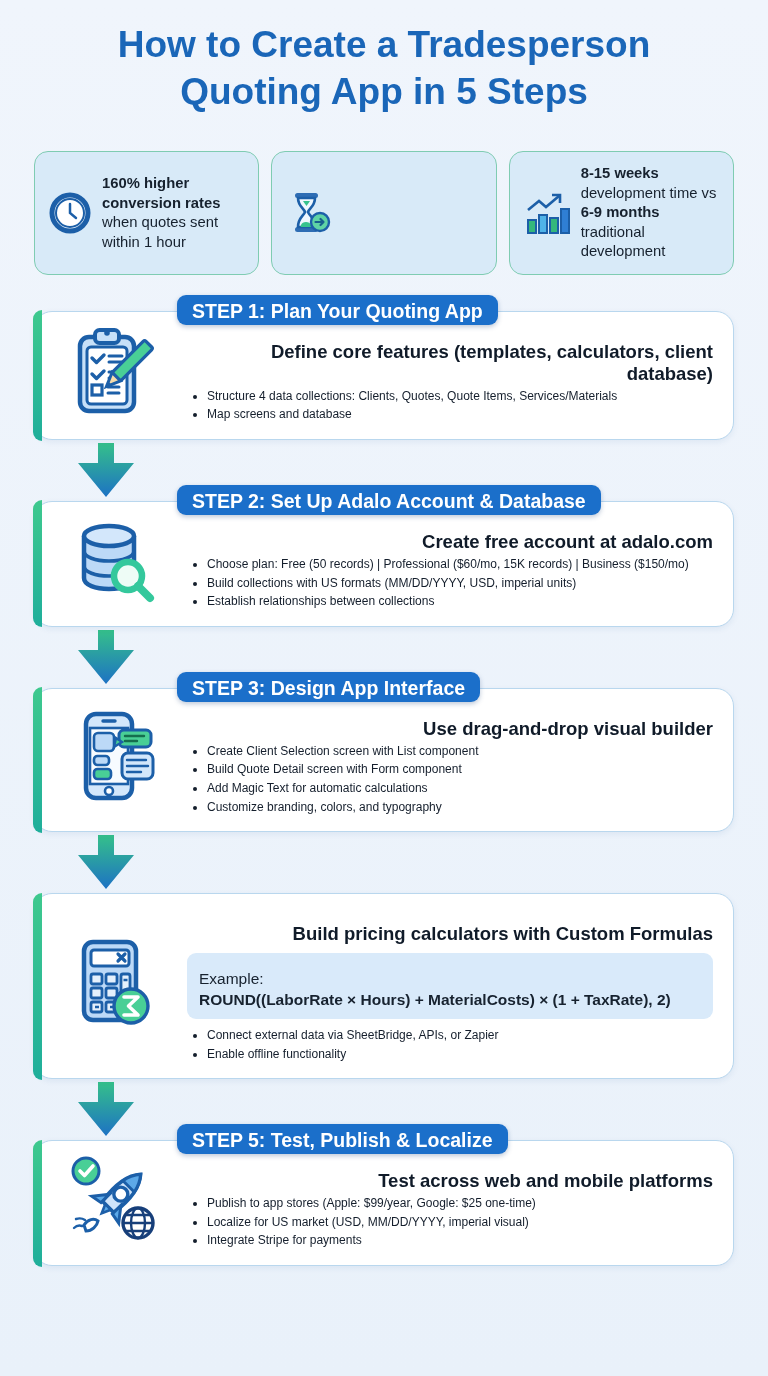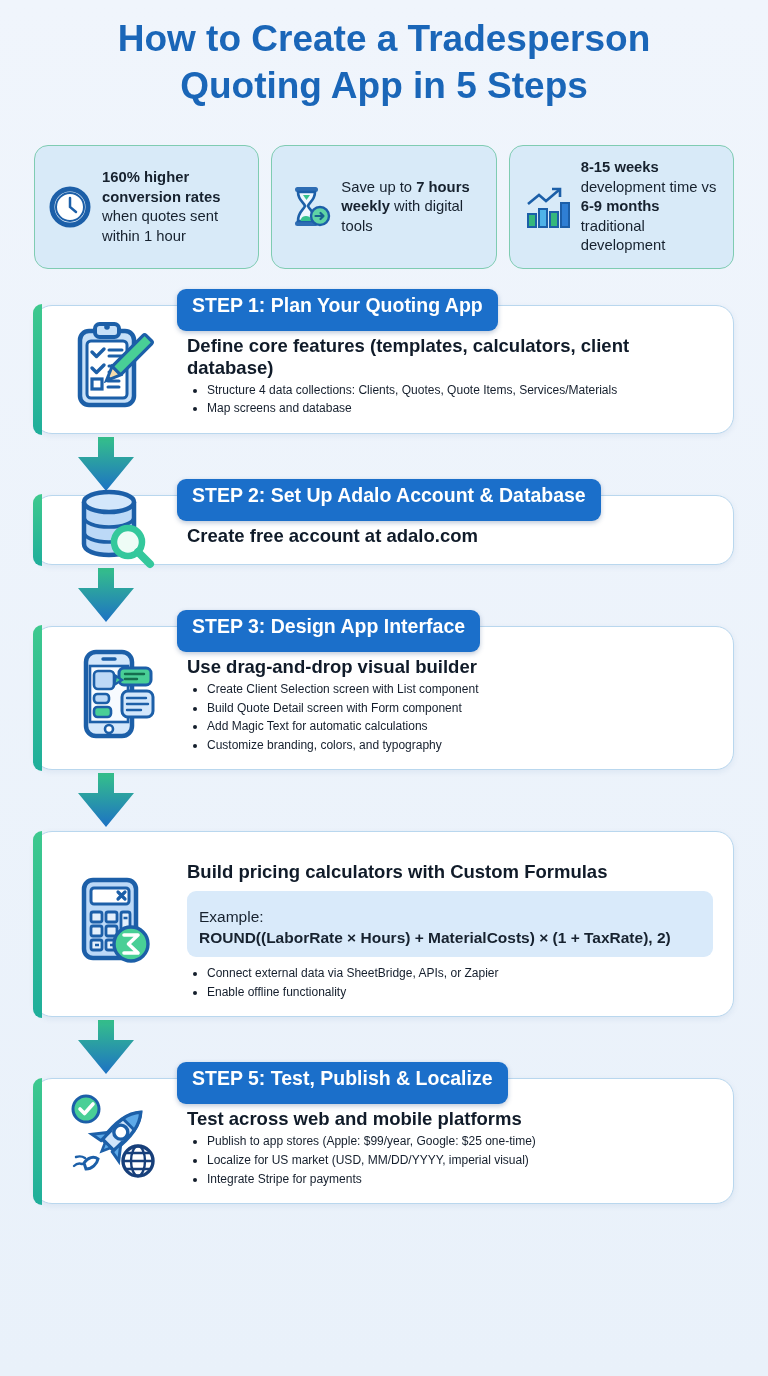--- a/index.html
+++ b/index.html
@@ -1,41 +1,41 @@
 <!DOCTYPE html>
 <html><head>
 <meta charset="utf-8">
 <style>
   * { box-sizing: border-box; }
   body { margin:0; font-family:"Liberation Sans", sans-serif; background:#eef4fb; }
   .page { width:768px; height:1376px; margin:0 auto; overflow:hidden; position:relative;
           background:linear-gradient(180deg,#f0f5fc 0%, #e9f1fa 100%); }
 
   .title { color:#1a66b8; font-weight:700; font-size:37px; line-height:1.26;
-           text-align:center; margin:0 auto; padding-top:16px; max-width:640px; }
+           text-align:center; margin:0 auto; padding-top:22px; max-width:640px; }
 
   
   .stats-row { display:flex; gap:12px; margin:36px 34px 0; }
   .stat-card { flex:1; background:#d8eaf8; border:1.6px solid #7fccb2; border-radius:14px;
                padding:12px 10px 12px 12px; display:flex; align-items:center; gap:9px;
                font-size:14.8px; color:#16212e; line-height:1.32; }
   .stat-card b { font-weight:700; }
   .stat-icon { flex:0 0 auto; display:flex; }
 
   
   .steps { margin:36px 34px 0; }
   .step-card { position:relative; background:#ffffff; border:1.6px solid #b9d7ee; border-radius:18px;
                padding:27px 20px 13px 152px; box-shadow:0 2px 6px rgba(30,80,140,.08); }
   .step-card::before { content:""; position:absolute; left:-1.6px; top:-1.6px; bottom:-1.6px; width:9px;
                border-radius:18px 0 0 18px; background:linear-gradient(180deg,#3ec98e,#1fae9b); }
   .step-badge { position:absolute; top:-17px; left:142px; background:#1b6fca; color:#fff;
-               font-weight:700; font-size:19.5px; padding:5px 15px 14px; border-radius:9px;
+               font-weight:700; font-size:19.5px; padding:5px 15px 2px; border-radius:9px;
                white-space:nowrap; box-shadow:0 2px 5px rgba(20,60,120,.28); }
   .step-icon { position:absolute; left:24px; top:50%; transform:translateY(-50%); width:110px; text-align:center; }
-  .step-heading { font-size:18.5px; font-weight:700; color:#101b29; margin:2px 0 4px; }
+  .step-heading { font-size:18.5px; font-weight:700; color:#101b29; margin:2px 0 4px;text-align:right; }
   .step-card ul { margin:3px 0 0; padding-left:20px; font-size:12px; color:#141e2c; }
   .step-card li { margin:3px 0; line-height:1.3; }
   .example-box { background:#d9eafa; border-radius:9px; padding:16px 12px 8px; margin:8px 0 9px;
                font-size:15.5px; color:#17222f; line-height:1.35; }
   .example-formula { font-weight:700; }
   .arrow-wrap { height:56px; padding-left:44px; margin:3px 0 2px; }
 </style>
 </head>
 <body>
 
@@ -59,21 +59,20 @@
         <svg width="48" height="48" viewBox="0 0 48 48">
           <rect x="11" y="4" width="23" height="5" rx="2.5" fill="#2e6db4"></rect>
           <rect x="11" y="38" width="23" height="5" rx="2.5" fill="#2e6db4"></rect>
           <path d="M14 9h17c0 8-5.5 10-7 14 1.5 4 7 6 7 15H14c0-9 5.5-11 7-15-1.5-4-7-6-7-14z" fill="#eef7ff" stroke="#1c5fa8" stroke-width="2.6"></path>
           <path d="M19 12h7l-3.5 5z" fill="#36c28e"></path>
           <path d="M17 36c1-4 9-4 10 0l.5 2h-11z" fill="#36c28e"></path>
           <circle cx="36" cy="33" r="9" fill="#5fd3a5" stroke="#1c5fa8" stroke-width="2.4"></circle>
           <path d="M31.5 33h8m-3-3 3 3-3 3" stroke="#17608f" stroke-width="2.2" fill="none" stroke-linecap="round" stroke-linejoin="round"></path>
         </svg>
       </span>
-      <span><span>Save up to </span><b>7 hours weekly</b><span> with digital tools</span></span>
     </div>
     <div class="stat-card">
       <span class="stat-icon">
         <svg width="50" height="46" viewBox="0 0 50 46">
           <path d="M6 20 17 11l7 6 13-11" fill="none" stroke="#1c5fa8" stroke-width="2.6"></path>
           <path d="M30 5h8v8" fill="none" stroke="#1c5fa8" stroke-width="2.6"></path>
           <rect x="6" y="30" width="8" height="13" fill="#35b77c" stroke="#1c5fa8" stroke-width="2"></rect>
           <rect x="17" y="25" width="8" height="18" fill="#4fb3e8" stroke="#1c5fa8" stroke-width="2"></rect>
           <rect x="28" y="28" width="8" height="15" fill="#35b77c" stroke="#1c5fa8" stroke-width="2"></rect>
           <rect x="39" y="19" width="8" height="24" fill="#2f7fd4" stroke="#1c5fa8" stroke-width="2"></rect>
@@ -129,20 +128,25 @@
         <svg width="104" height="104" viewBox="0 0 104 104">
           <path d="M22 26v42c0 7 11.5 11 25 11s25-4 25-11V26" fill="#bcd9f7" stroke="#1c5fa8" stroke-width="4.5"></path>
           <ellipse cx="47" cy="26" rx="25" ry="10" fill="#d3e7fb" stroke="#1c5fa8" stroke-width="4.5"></ellipse>
           <path d="M22 41c0 6 11.5 10 25 10s25-4 25-10" fill="none" stroke="#1c5fa8" stroke-width="3.6"></path>
           <path d="M22 56c0 6 11.5 10 25 10s25-4 25-10" fill="none" stroke="#1c5fa8" stroke-width="3.6"></path>
           <circle cx="66" cy="66" r="14" fill="#eefcf6" stroke="#34c89c" stroke-width="6.5"></circle>
           <path d="M76 76 88 88" stroke="#34c89c" stroke-width="8" stroke-linecap="round"></path>
         </svg>
       </span>
       <div class="step-heading">Create free account at adalo.com</div>
+      <ul>
+        <li>Choose plan: Free (50 records) | Professional ($60/mo, 15K records) | Business ($150/mo)</li>
+        <li>Build collections with US formats (MM/DD/YYYY, USD, imperial units)</li>
+        <li>Establish relationships between collections</li>
+      </ul>
     </div>
 
     <div class="arrow-wrap">
       <svg width="56" height="54" viewBox="0 0 56 54">
         <defs>
             <linearGradient id="ag2" x1="0" y1="0" x2="0" y2="1">
               <stop offset="0" stop-color="#35c08a"></stop>
               <stop offset="1" stop-color="#1d72c4"></stop>
             </linearGradient>
           </defs>

